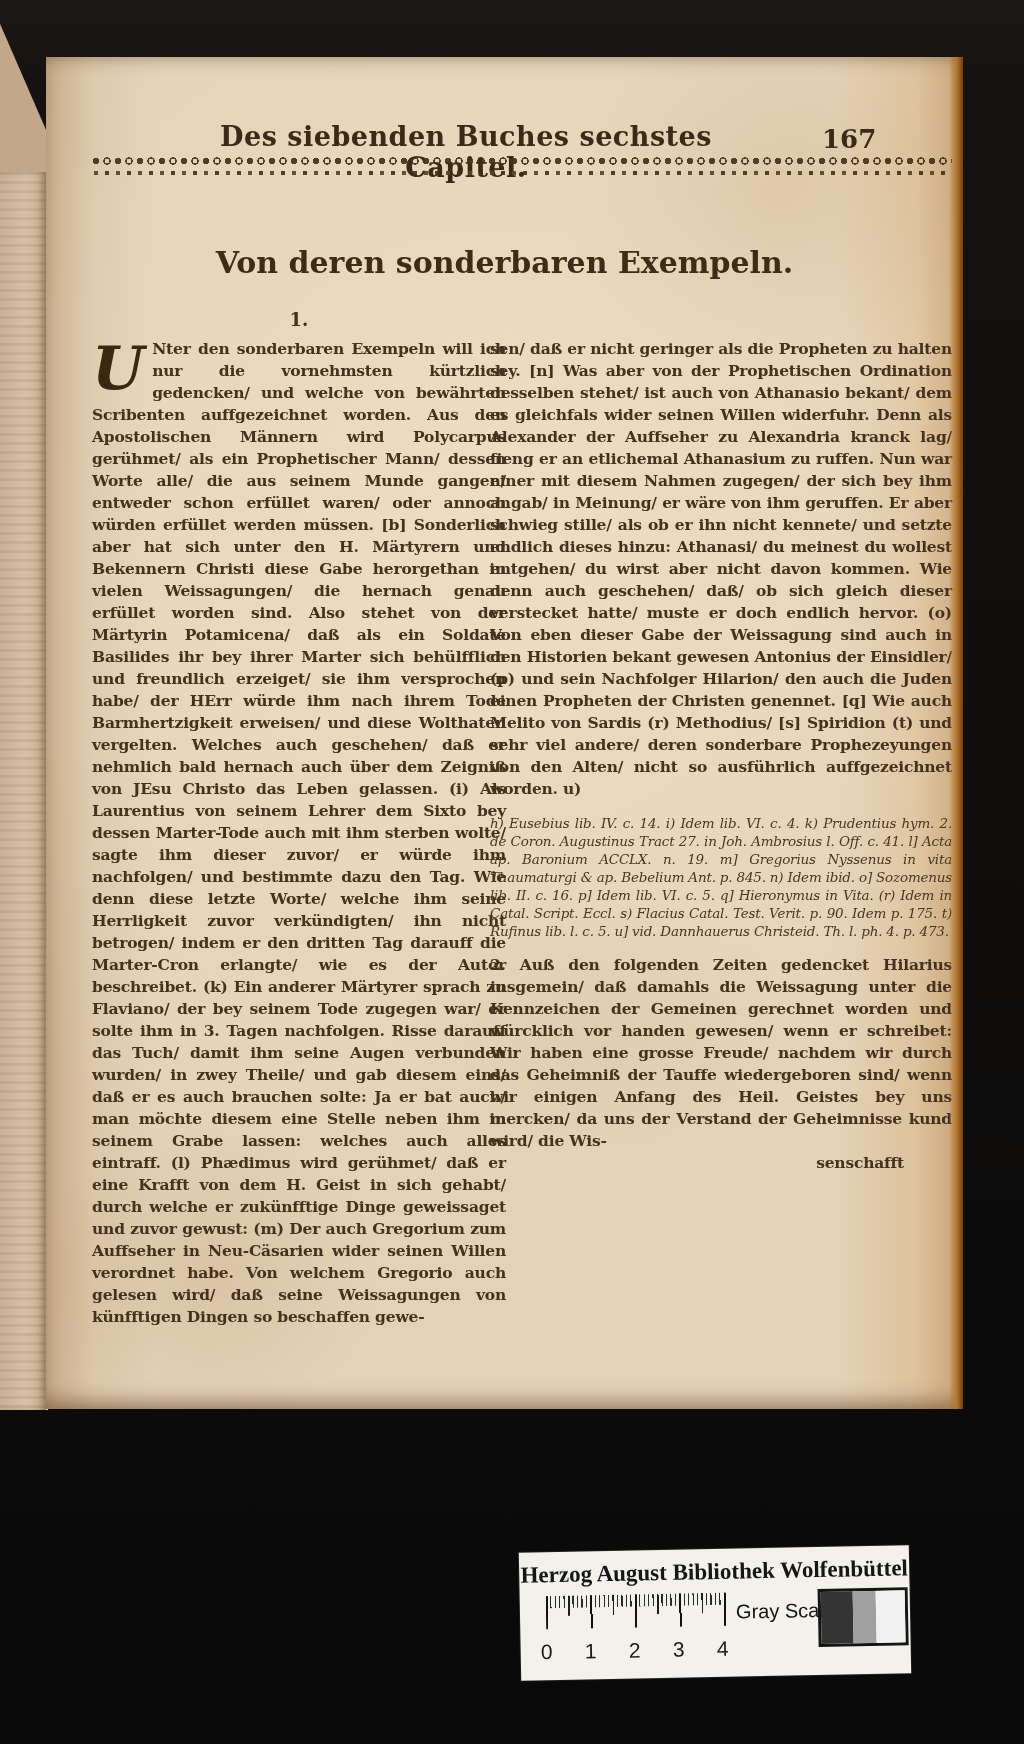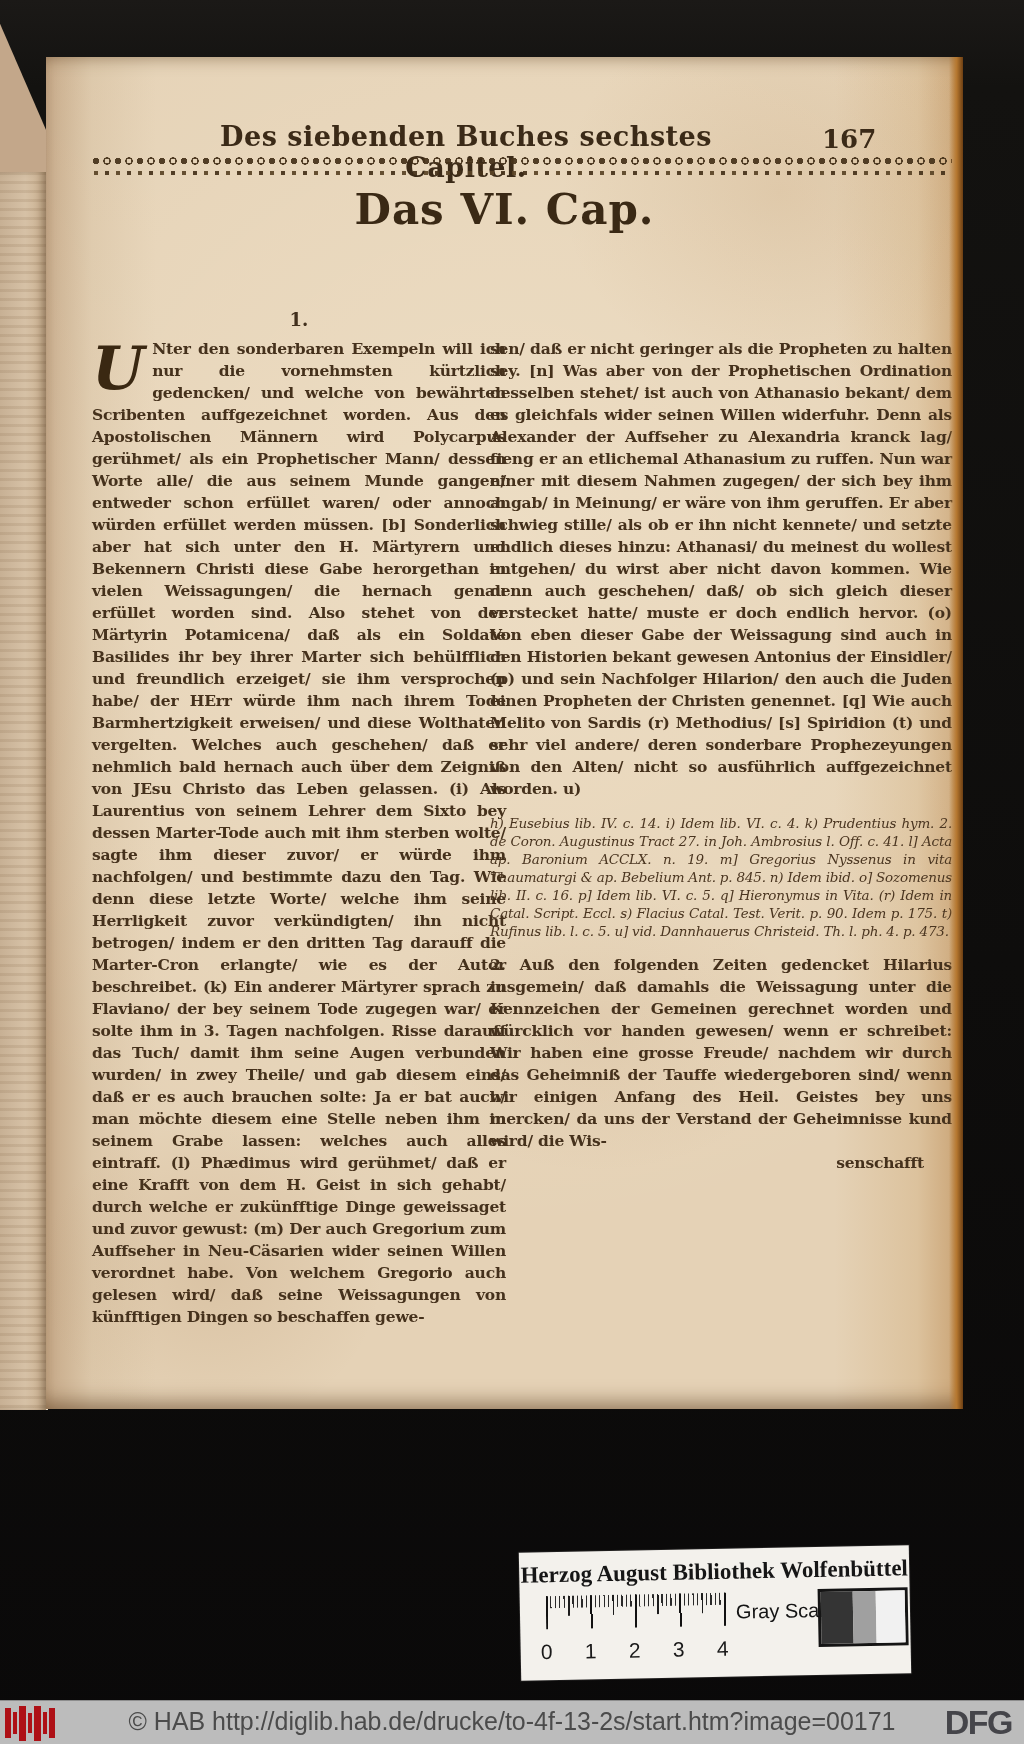--- a/index.html
+++ b/index.html
@@ -44,21 +44,21 @@
   .col{position:absolute;top:281px;text-align:justify;font-size:15.5px;line-height:22px;
        font-weight:bold;letter-spacing:-.2px;color:#45311c;}
   .col p{margin:0;}
   .col-left{left:46px;width:414px;}
   .col-right{left:444px;width:462px;}
   .dropcap{float:left;font-size:60px;line-height:56px;height:62px;padding:2px 8px 0 0;
        font-style:italic;font-weight:bold;color:#3a2812;}
   .footnotes{margin-top:14px !important;font-weight:normal;font-style:italic;
        font-size:13.5px;line-height:18px;color:#4a3520;}
   .section2{margin-top:14px !important;}
-  .catchword{text-align:right;padding-right:28px;}
+  .catchword{text-align:right;padding-right:48px;}
   
   .hab-label{position:absolute;left:520px;top:1549px;width:390px;height:128px;background:#f3f1ec;
        transform:rotate(-1.1deg);box-shadow:0 0 0 1px rgba(255,255,255,.08);}
   .hab-title{position:absolute;top:10px;left:0;width:100%;text-align:center;
        font-family:"Liberation Serif",serif;font-weight:bold;font-size:23px;color:#161616;}
   .ruler{position:absolute;left:26px;top:44px;width:182px;height:34px;}
   .t-minor,.t-half,.t-major{position:absolute;left:0;top:0;width:180px;}
   .t-minor{height:12px;background:repeating-linear-gradient(90deg,#2a2a2a 0 1.2px,rgba(0,0,0,0) 1.2px 4.45px);}
   .t-half{height:20px;background:repeating-linear-gradient(90deg,#1c1c1c 0 1.6px,rgba(0,0,0,0) 1.6px 22.25px);}
   .t-major{height:33px;width:182px;background:repeating-linear-gradient(90deg,#111 0 2px,rgba(0,0,0,0) 2px 44.5px);}
@@ -94,21 +94,21 @@
 
 <div class="stage">
 
   <div class="corner-tri"></div>
   <div class="page-edges"></div>
 
   <div class="page">
     <div class="running-title">Des siebenden Buches sechstes Capitel.</div>
     <div class="page-number">167</div>
     <div class="ornament"></div>
-    <div class="chap-title">Das VI. Cap.</div>
+    <div class="chap-subtitle">Von deren sonderbaren Exempeln.</div>
     <div class="section-no">1.</div>
 
     <div class="col col-left">
       <p><span class="dropcap">U</span><span>Nter den sonderbaren Exempeln will ich nur die vornehmsten kürtzlich gedencken/ und welche von bewährten Scribenten auffgezeichnet worden. Aus den Apostolischen Männern wird Polycarpus gerühmet/ als ein Prophetischer Mann/ dessen Worte alle/ die aus seinem Munde gangen/ entweder schon erfüllet waren/ oder annoch würden erfüllet werden müssen. [b] Sonderlich aber hat sich unter den H. Märtyrern und Bekennern Christi diese Gabe herorgethan in vielen Weissagungen/ die hernach genau erfüllet worden sind. Also stehet von der Märtyrin Potamicena/ daß als ein Soldate Basilides ihr bey ihrer Marter sich behülfflich und freundlich erzeiget/ sie ihm versprochen habe/ der HErr würde ihm nach ihrem Tode Barmhertzigkeit erweisen/ und diese Wolthaten vergelten. Welches auch geschehen/ daß er nehmlich bald hernach auch über dem Zeigniß von JEsu Christo das Leben gelassen. (i) Als Laurentius von seinem Lehrer dem Sixto bey dessen Marter-Tode auch mit ihm sterben wolte/ sagte ihm dieser zuvor/ er würde ihm nachfolgen/ und bestimmte dazu den Tag. Wie denn diese letzte Worte/ welche ihm seine Herrligkeit zuvor verkündigten/ ihn nicht betrogen/ indem er den dritten Tag darauff die Marter-Cron erlangte/ wie es der Autor beschreibet. (k) Ein anderer Märtyrer sprach zu Flaviano/ der bey seinem Tode zugegen war/ er solte ihm in 3. Tagen nachfolgen. Risse darauff das Tuch/ damit ihm seine Augen verbunden wurden/ in zwey Theile/ und gab diesem eins/ daß er es auch brauchen solte: Ja er bat auch/ man möchte diesem eine Stelle neben ihm in seinem Grabe lassen: welches auch alles eintraff. (l) Phædimus wird gerühmet/ daß er eine Krafft von dem H. Geist in sich gehabt/ durch welche er zukünfftige Dinge geweissaget und zuvor gewust: (m) Der auch Gregorium zum Auffseher in Neu-Cäsarien wider seinen Willen verordnet habe. Von welchem Gregorio auch gelesen wird/ daß seine Weissagungen von künfftigen Dingen so beschaffen gewe-</span></p>
     </div>
 
     <div class="col col-right">
       <p>sen/ daß er nicht geringer als die Propheten zu halten sey. [n] Was aber von der Prophetischen Ordination desselben stehet/ ist auch von Athanasio bekant/ dem es gleichfals wider seinen Willen widerfuhr. Denn als Alexander der Auffseher zu Alexandria kranck lag/ fieng er an etlichemal Athanasium zu ruffen. Nun war einer mit diesem Nahmen zugegen/ der sich bey ihm angab/ in Meinung/ er wäre von ihm geruffen. Er aber schwieg stille/ als ob er ihn nicht kennete/ und setzte endlich dieses hinzu: Athanasi/ du meinest du wollest entgehen/ du wirst aber nicht davon kommen. Wie denn auch geschehen/ daß/ ob sich gleich dieser verstecket hatte/ muste er doch endlich hervor. (o) Von eben dieser Gabe der Weissagung sind auch in den Historien bekant gewesen Antonius der Einsidler/ (p) und sein Nachfolger Hilarion/ den auch die Juden einen Propheten der Christen genennet. [q] Wie auch Melito von Sardis (r) Methodius/ [s] Spiridion (t) und sehr viel andere/ deren sonderbare Prophezeyungen von den Alten/ nicht so ausführlich auffgezeichnet worden. u)</p>
       <p class="footnotes">h) Eusebius lib. IV. c. 14. i) Idem lib. VI. c. 4. k) Prudentius hym. 2. de Coron. Augustinus Tract 27. in Joh. Ambrosius l. Off. c. 41. l] Acta ap. Baronium ACCLX. n. 19. m] Gregorius Nyssenus in vita Thaumaturgi &amp; ap. Bebelium Ant. p. 845. n) Idem ibid. o] Sozomenus lib. II. c. 16. p] Idem lib. VI. c. 5. q] Hieronymus in Vita. (r) Idem in Catal. Script. Eccl. s) Flacius Catal. Test. Verit. p. 90. Idem p. 175. t) Rufinus lib. l. c. 5. u] vid. Dannhauerus Christeid. Th. l. ph. 4. p. 473.</p>
       <p class="section2">2.   Auß den folgenden Zeiten gedencket Hilarius insgemein/ daß damahls die Weissagung unter die Kennzeichen der Gemeinen gerechnet worden und würcklich vor handen gewesen/ wenn er schreibet: Wir haben eine grosse Freude/ nachdem wir durch das Geheimniß der Tauffe wiedergeboren sind/ wenn wir einigen Anfang des Heil. Geistes bey uns mercken/ da uns der Verstand der Geheimnisse kund wird/ die Wis-</p>
@@ -133,27 +133,14 @@
       <span>4</span>
     </div>
     <div class="grayscale-label">Gray Scale</div>
     <div class="grayscale-box">
       <div class="gs-dark"></div>
       <div class="gs-mid"></div>
       <div class="gs-light"></div>
     </div>
   </div>
 
-  <div class="footer-bar">
-    <div class="barcode">
-      <i></i>
-        <i></i>
-        <i></i>
-        <i></i>
-        <i></i>
-        <i></i>
-        <i></i>
-    </div>
-    <div class="footer-url">© HAB http://diglib.hab.de/drucke/to-4f-13-2s/start.htm?image=00171</div>
-    <div class="dfg-logo">DFG</div>
-  </div>
 
 </div>
 
 </body></html>

